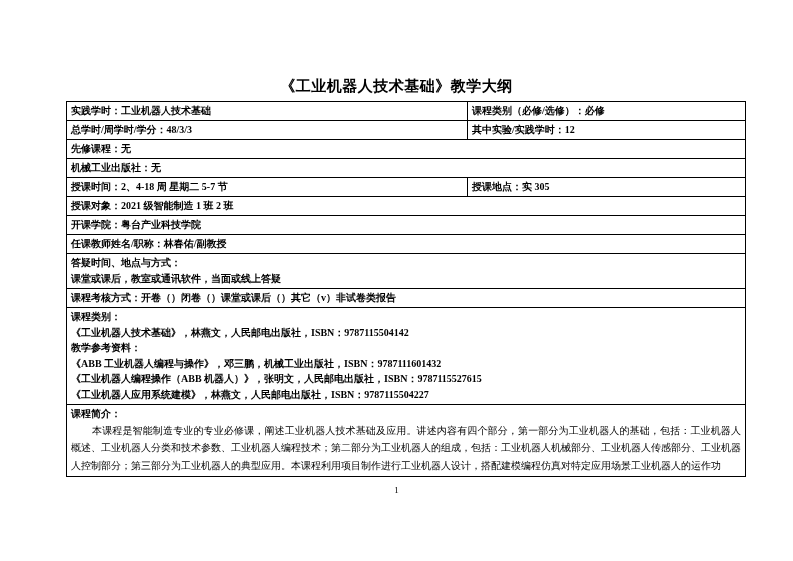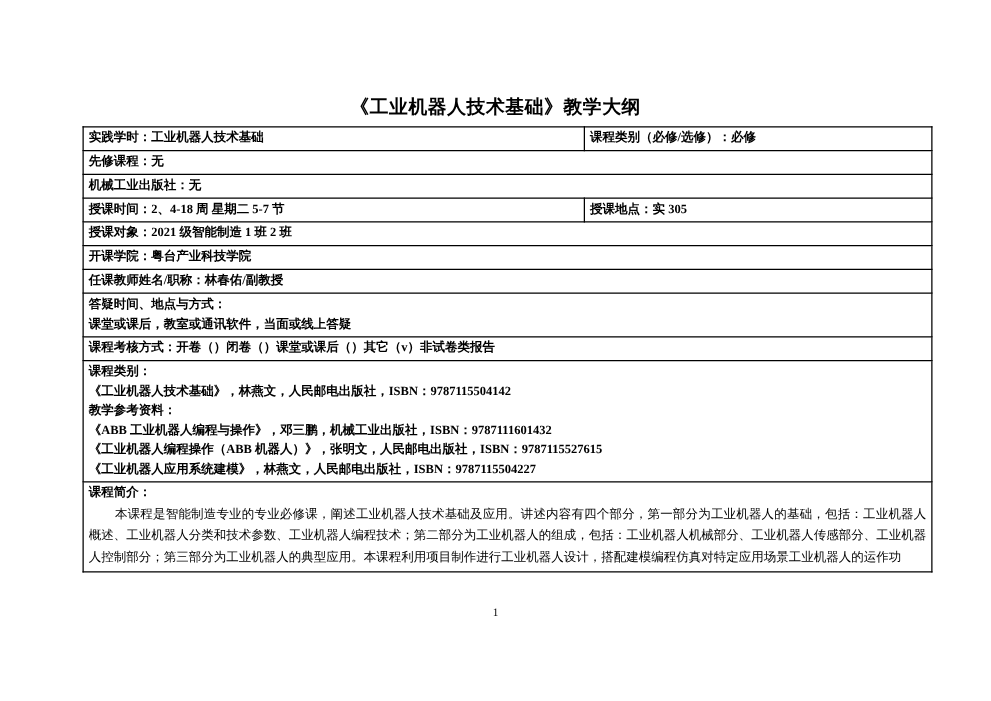--- a/index.html
+++ b/index.html
@@ -116,20 +116,28 @@
       <tr>
         <td class="cell-left">
           <span class="lbl">实践学时：</span><span class="val">工业机器人技术基础</span>
         </td>
         <td class="cell-right">
           <span class="lbl">课程类别（必修/选修）：</span><span class="val">必修</span>
         </td>
       </tr>
 
 
+      <tr>
+        <td class="cell-left">
+          <span class="lbl">总学时/周学时/学分：</span><span class="val">48/3/3</span>
+        </td>
+        <td class="cell-right">
+          <span class="lbl">其中实验/实践学时：</span><span class="val">12</span>
+        </td>
+      </tr>
 
       <tr>
         <td colspan="2">
           <span class="lbl">先修课程：</span><span class="val">无</span>
         </td>
       </tr>
 
       <tr>
         <td colspan="2">
           <span class="lbl">机械工业出版社：</span><span class="val">无</span>

